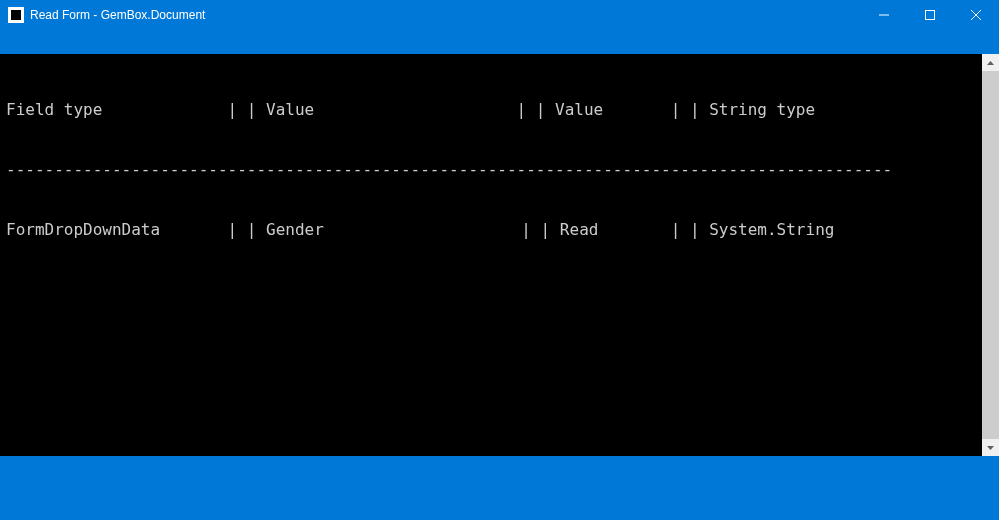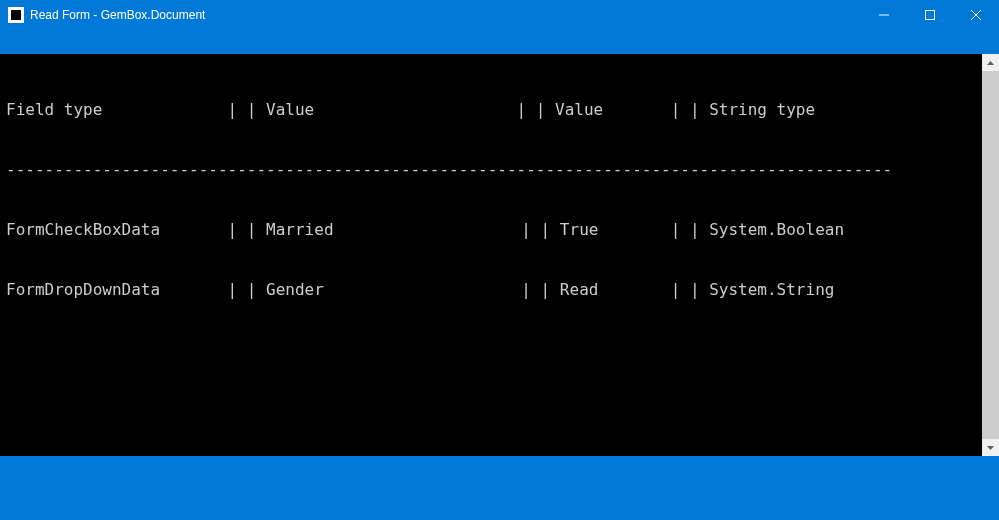--- a/index.html
+++ b/index.html
@@ -161,21 +161,20 @@
             <line x1="10" y1="0" x2="0" y2="10"></line>
           </svg>
       </div>
     </div>
   </div>
 
   <div class="client-area">
     <div class="console">
       <span class="row"><span class="col1">Field type</span><span class="col2 sep">| Value</span><span class="col3 sep">| Value</span><span class="col4 sep">| String type</span></span>
       <span class="row console-hr">--------------------------------------------------------------------------------------------</span>
-      <span class="row"><span class="col1">FormCheckBoxData</span><span class="col2 sep">| Married</span><span class="col3 sep">| True</span><span class="col4 sep">| System.Boolean</span></span>
       <span class="row"><span class="col1">FormDropDownData</span><span class="col2 sep">| Gender</span><span class="col3 sep">| Read</span><span class="col4 sep">| System.String</span></span>
     </div>
     <div class="scrollbar">
       <div class="scrollbar-btn">
         <svg viewBox="0 0 7 4">
             <polygon points="3.5,0 7,4 0,4"></polygon>
           </svg>
       </div>
       <div class="scrollbar-track">
         <div class="scrollbar-thumb"></div>

